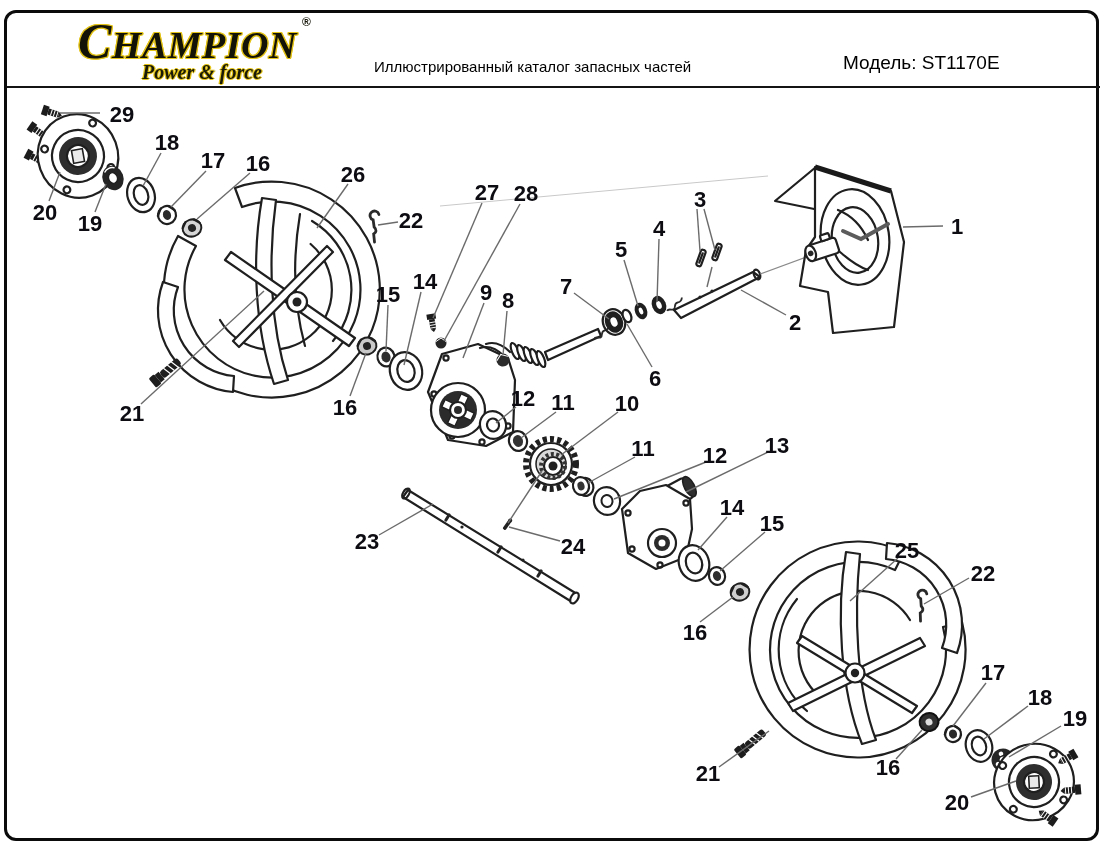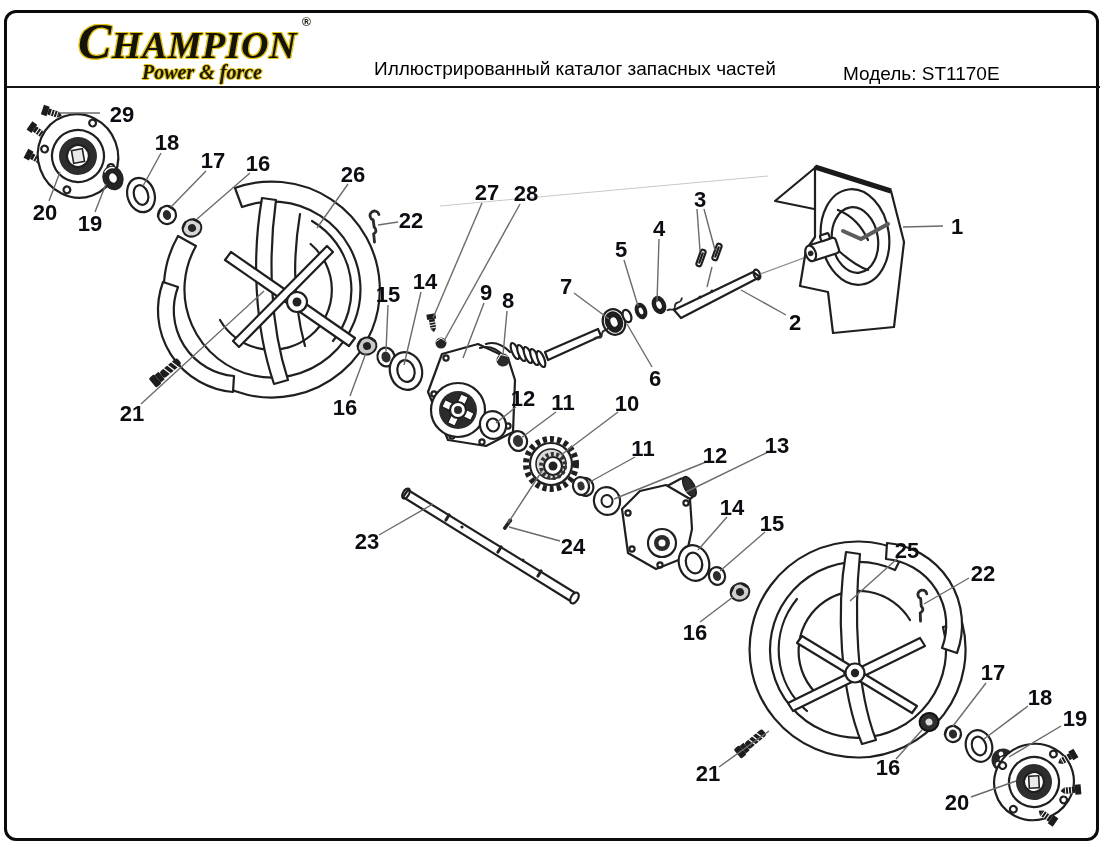--- a/index.html
+++ b/index.html
@@ -17,22 +17,22 @@
              text-shadow:1.3px 0 var(--logo-yellow),-1.3px 0 var(--logo-yellow),0 1.3px var(--logo-yellow),
                          0 -1.3px var(--logo-yellow),1px 1px var(--logo-yellow),-1px -1px var(--logo-yellow),
                          1px -1px var(--logo-yellow),-1px 1px var(--logo-yellow);}
   .logo-word::first-letter{font-size:50px;}
   .logo-reg{position:absolute;right:-14px;top:0;font-size:12px;font-weight:bold;color:#131307;}
   .logo-wrap{position:relative;display:inline-block;}
   .logo-tag{margin:-4px 0 7px 64px;font-family:"Liberation Serif",serif;font-style:italic;font-weight:bold;
             font-size:20px;color:#1a1a08;
             text-shadow:1.2px 0 var(--logo-yellow),-1.2px 0 var(--logo-yellow),0 1.2px var(--logo-yellow),
                         0 -1.2px var(--logo-yellow);}
-  .hdr-title{position:absolute;left:374px;top:58px;font-size:19px;color:#000;}
-  .hdr-model{position:absolute;left:843px;top:63px;font-size:19px;color:#000;}
+  .hdr-title{position:absolute;left:374px;top:58px;font-size:15px;color:#000;}
+  .hdr-model{position:absolute;left:843px;top:52px;font-size:19px;color:#000;}
   .hdr-rule{position:absolute;left:7px;top:86px;width:1093px;border-top:2px solid #141414;}
   
   svg.diagram{position:absolute;left:0;top:0;}
   .ln{fill:none;stroke:var(--ink);stroke-width:2.2;stroke-linecap:round;stroke-linejoin:round;}
   .fw{fill:#fff;stroke:var(--ink);stroke-width:2.2;stroke-linejoin:round;}
   .leader{stroke:var(--leader);stroke-width:1.4;fill:none;}
   text.callout{font-family:"Liberation Sans",sans-serif;font-weight:bold;font-size:22px;
                fill:var(--callout);text-anchor:middle;dominant-baseline:central;}
 </style>
 </head>

